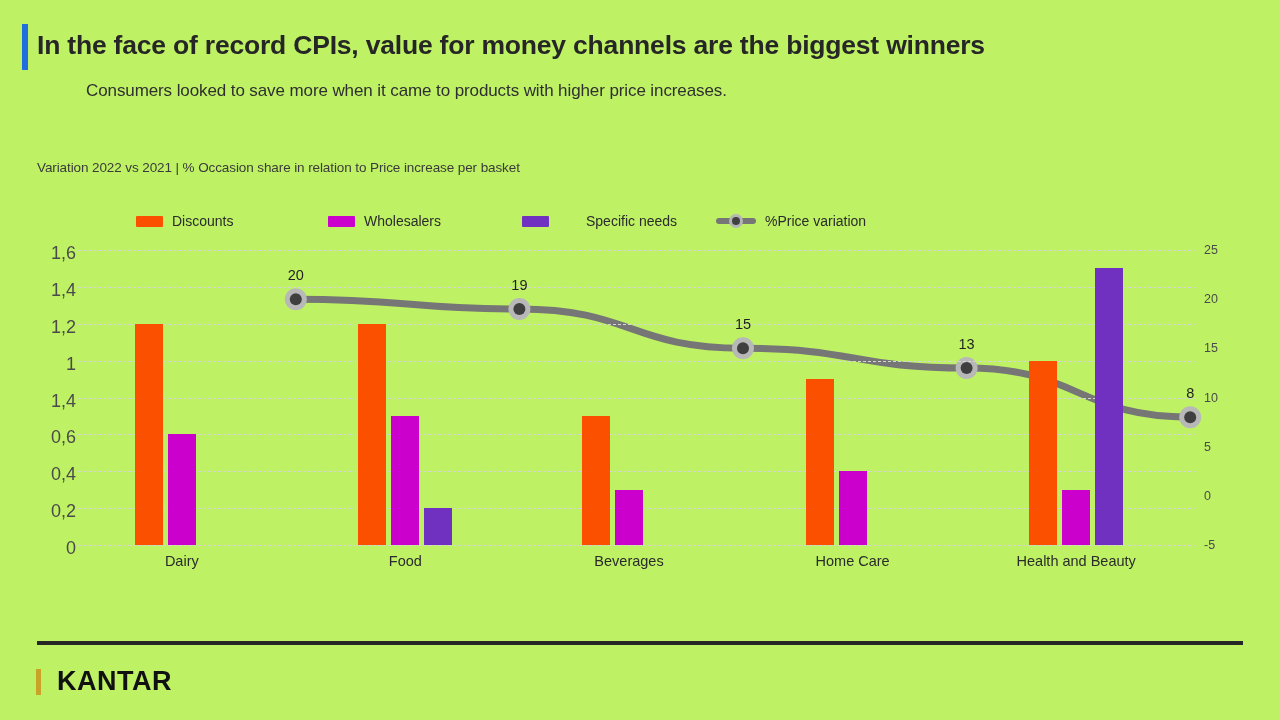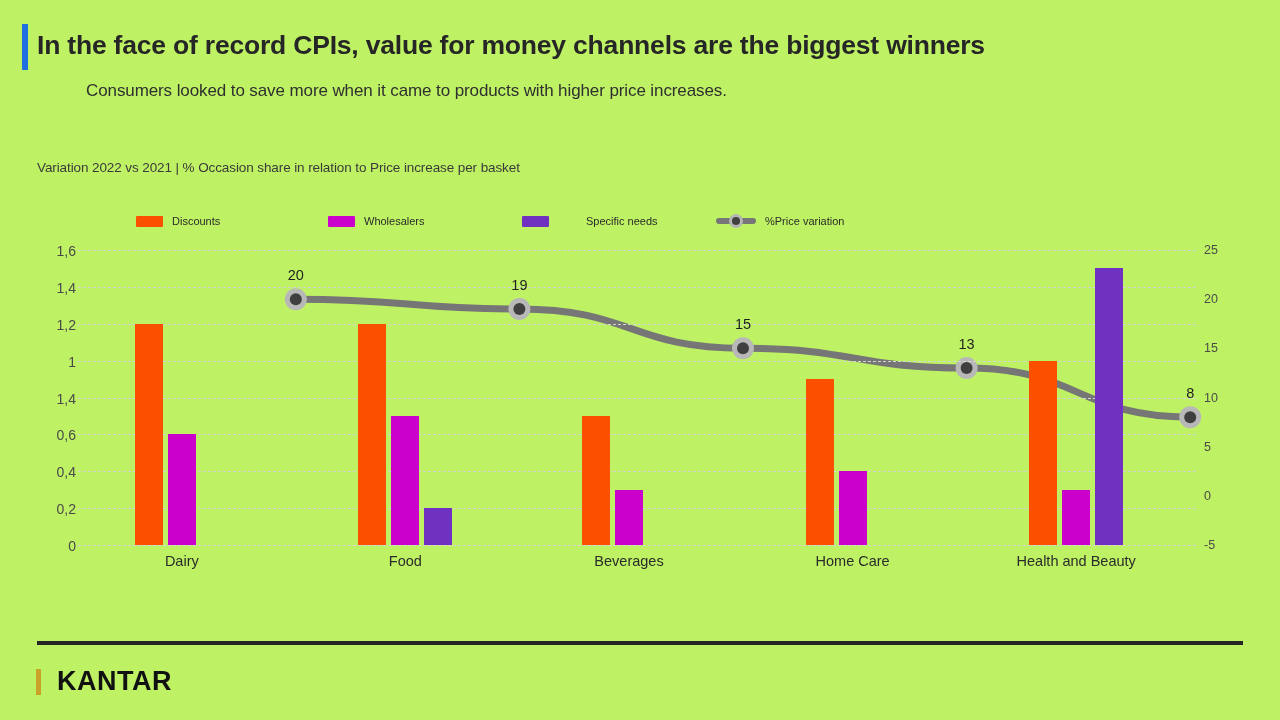--- a/index.html
+++ b/index.html
@@ -34,21 +34,21 @@
   }
 
   
   .legend {
     position: absolute; left: 136px; top: 210px;
     height: 22px;
   }
   .legend-item {
     position: absolute; top: 0; height: 22px;
     display: flex; align-items: center; gap: 9px;
-    font-size: 11px; color: #2b2b2b; white-space: nowrap;
+    font-size: 14px; color: #2b2b2b; white-space: nowrap;
   }
   .swatch { width: 27px; height: 11px; border-radius: 1px; display: inline-block; }
   .line-swatch {
     position: relative; width: 40px; height: 14px; display: inline-block;
   }
   .line-swatch .ls-bar {
     position: absolute; left: 0; top: 4px; width: 40px; height: 6px;
     background: #767676; border-radius: 3px;
   }
   .line-swatch .ls-ring {
@@ -65,21 +65,21 @@
     position: absolute;
     left: 78px; top: 250px;
     width: 1118px; height: 295px;
   }
   .gridline {
     position: absolute; left: 0; width: 100%; height: 0;
     border-top: 1px dashed #d5d5d5;
   }
   .ytick-left {
     position: absolute; right: 1108px; width: 60px;
-    text-align: right; font-size: 14px; color: #4a4a4a;
+    text-align: right; font-size: 18px; color: #4a4a4a;
     transform: translateY(-7px);
     padding-right: 12px;
   }
   .ytick-right {
     position: absolute; left: 1126px; width: 50px;
     text-align: left; font-size: 12.5px; color: #4a4a4a;
     transform: translateY(-7px);
   }
   .bar {
     position: absolute; bottom: 0;

